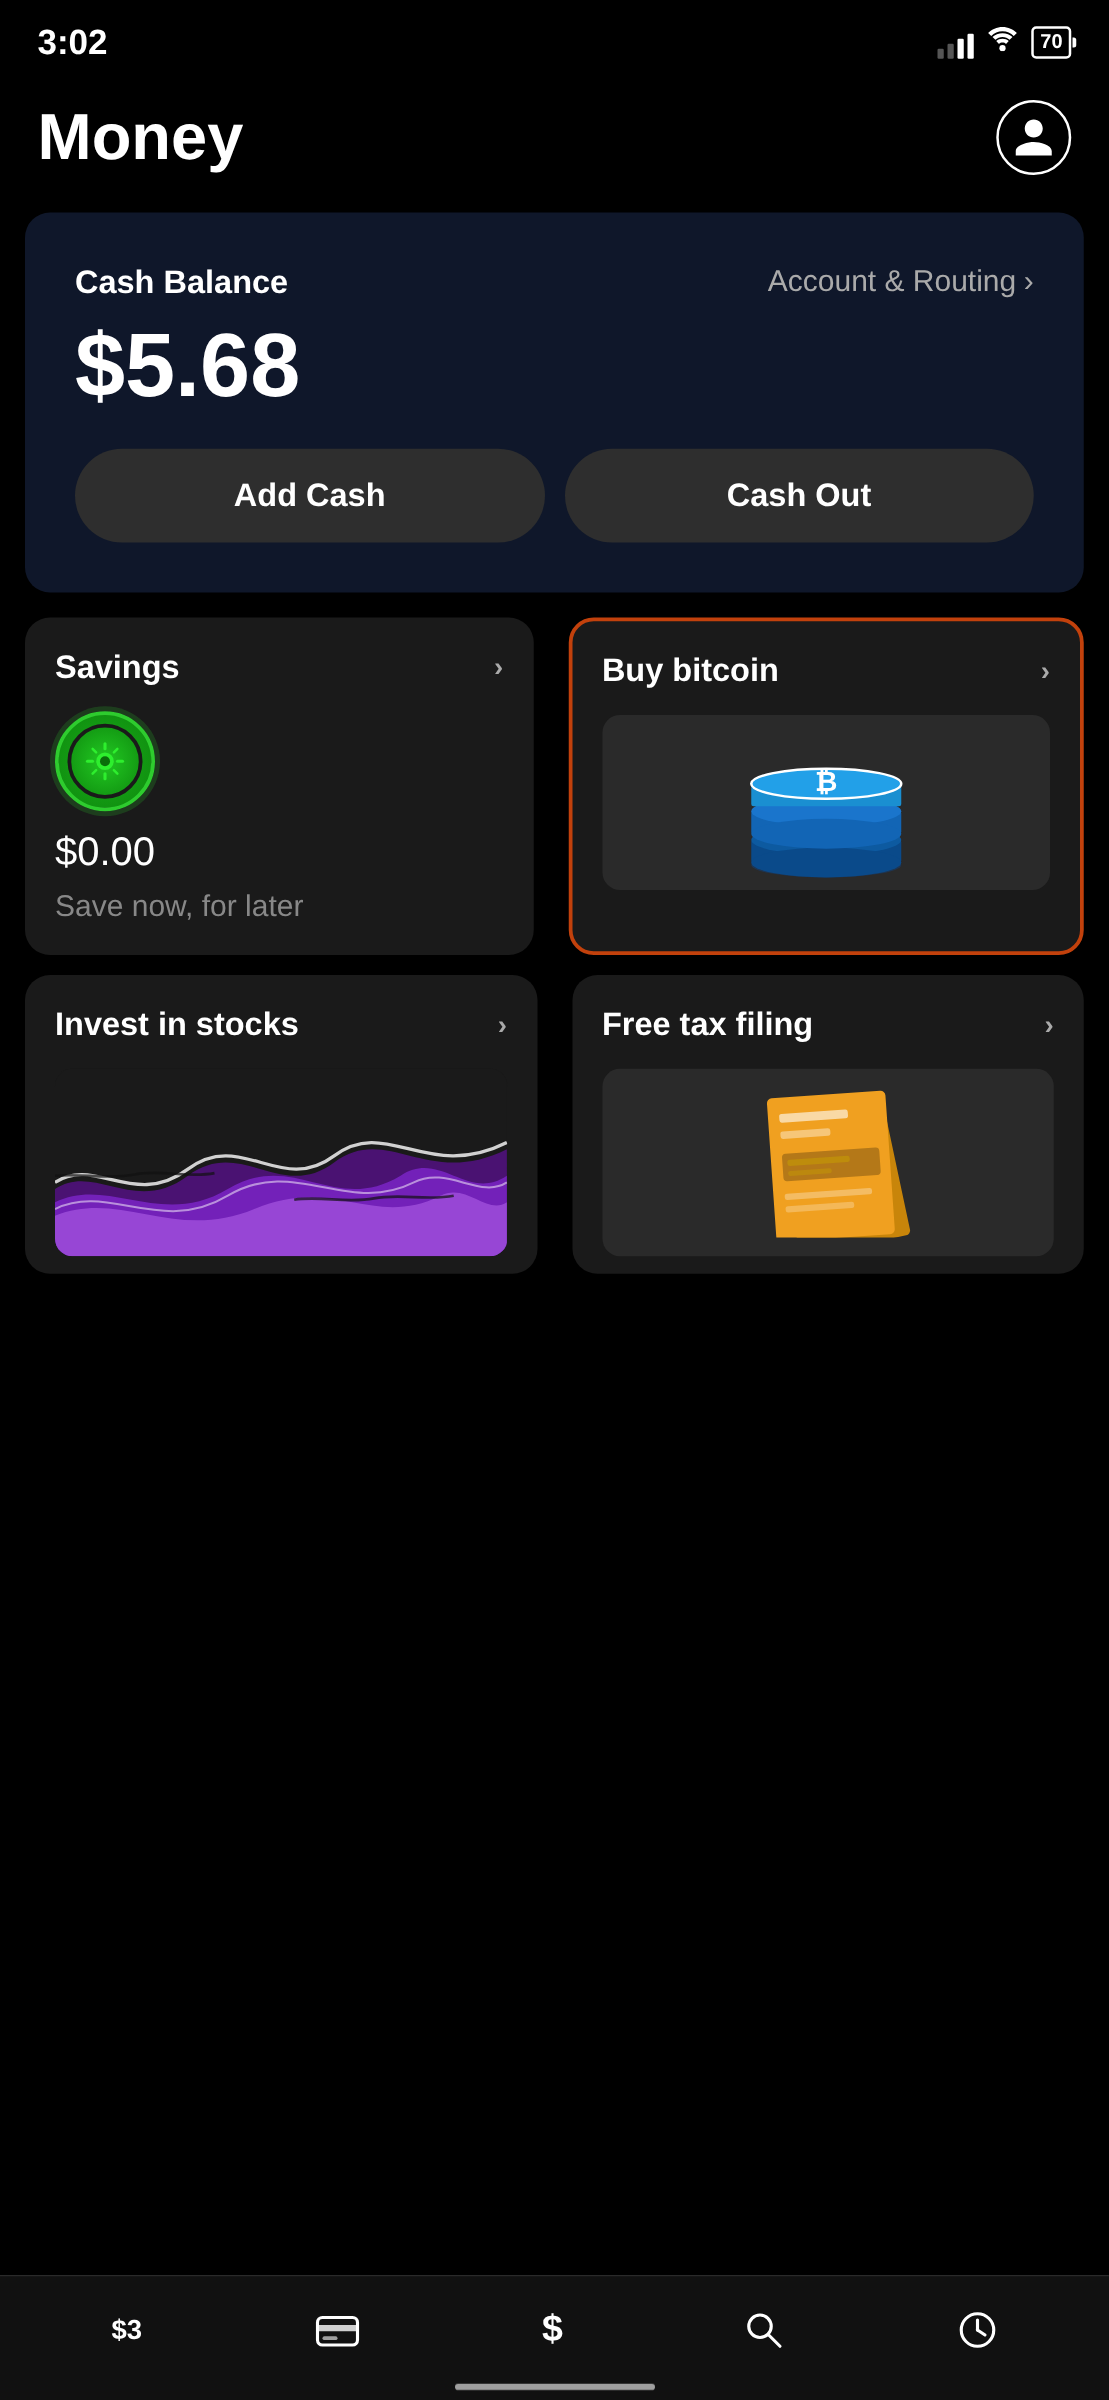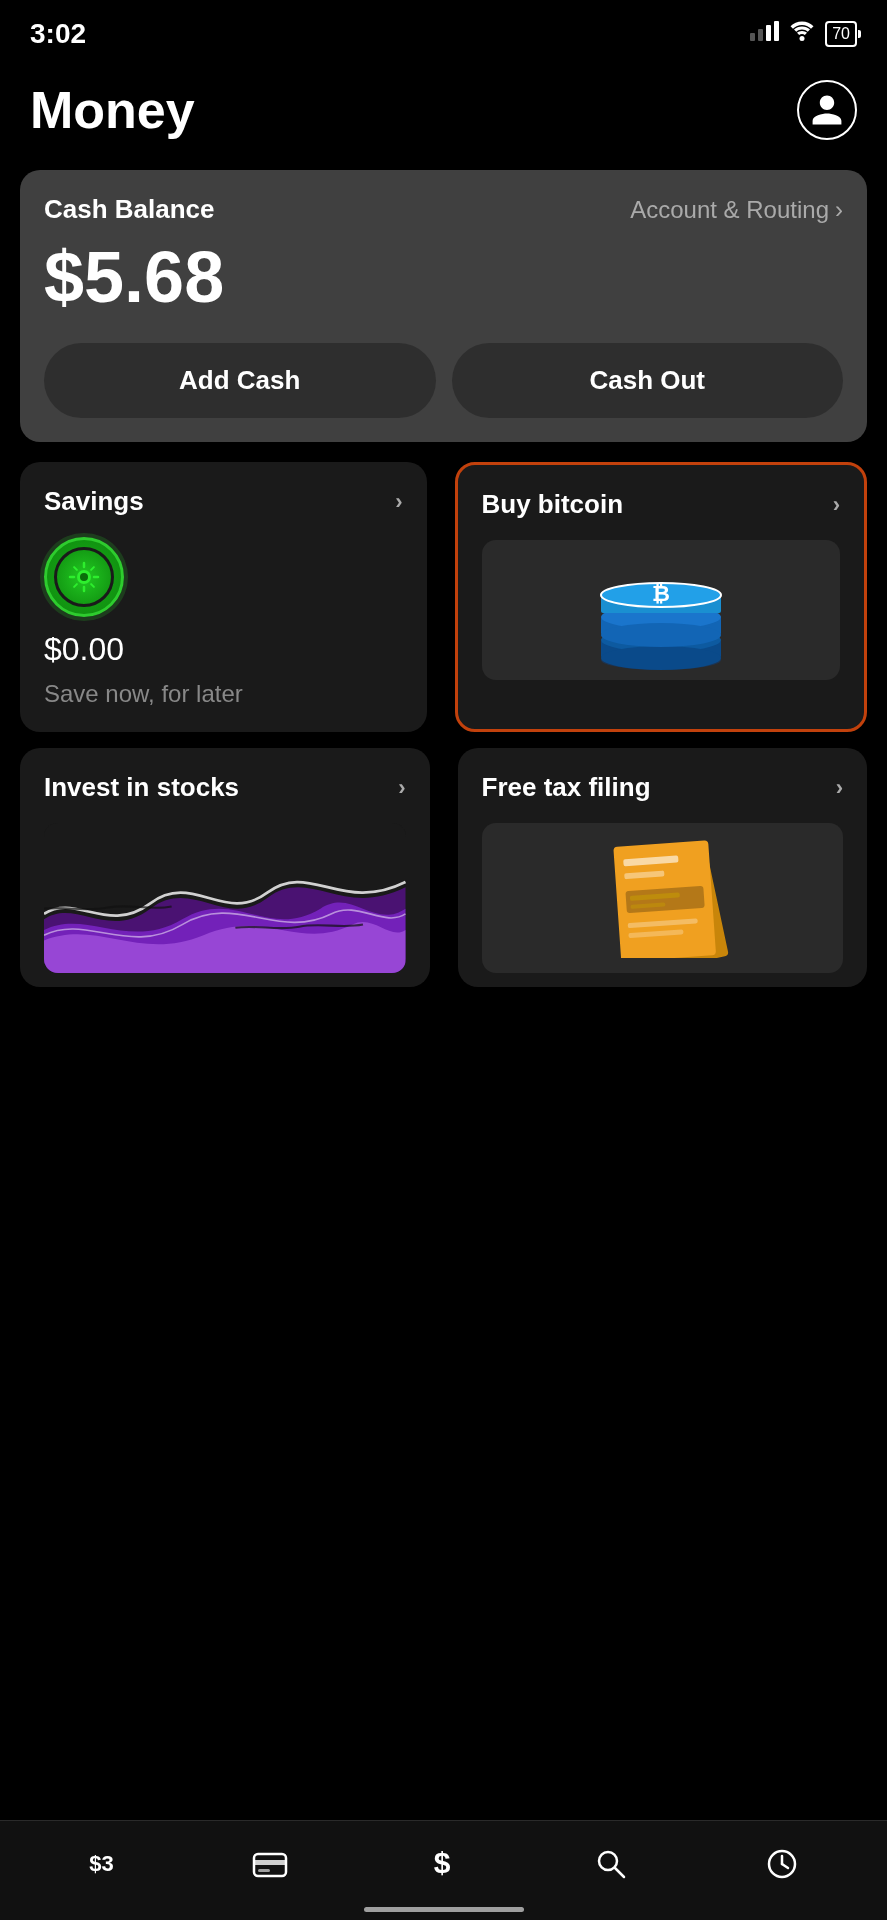--- a/index.html
+++ b/index.html
@@ -22,22 +22,23 @@
       padding: 18px 30px 10px;
       height: 60px;
     }
     .status-time {
       font-size: 28px;
       font-weight: 600;
       color: #fff;
     }
     .status-icons {
       display: flex;
-      align-items: flex-start;
+      align-items: flex-end;
       gap: 10px;
+      font-weight: bold;
     }
     .signal-bars {
       display: flex;
       align-items: flex-end;
       gap: 3px;
       height: 20px;
     }
     .signal-bar {
       width: 5px;
       background: #fff;
@@ -99,23 +100,23 @@
       fill: #fff;
     }
 
     
     .main-content {
       padding: 0 20px;
     }
 
     
     .cash-balance-card {
-      background: #404040;
+      background: #0f172a;
       border-radius: 20px;
-      padding: 24px;
+      padding: 40px;
       margin-bottom: 20px;
     }
     .card-header {
       display: flex;
       justify-content: space-between;
       align-items: center;
       margin-bottom: 16px;
     }
     .card-label {
       font-size: 26px;

